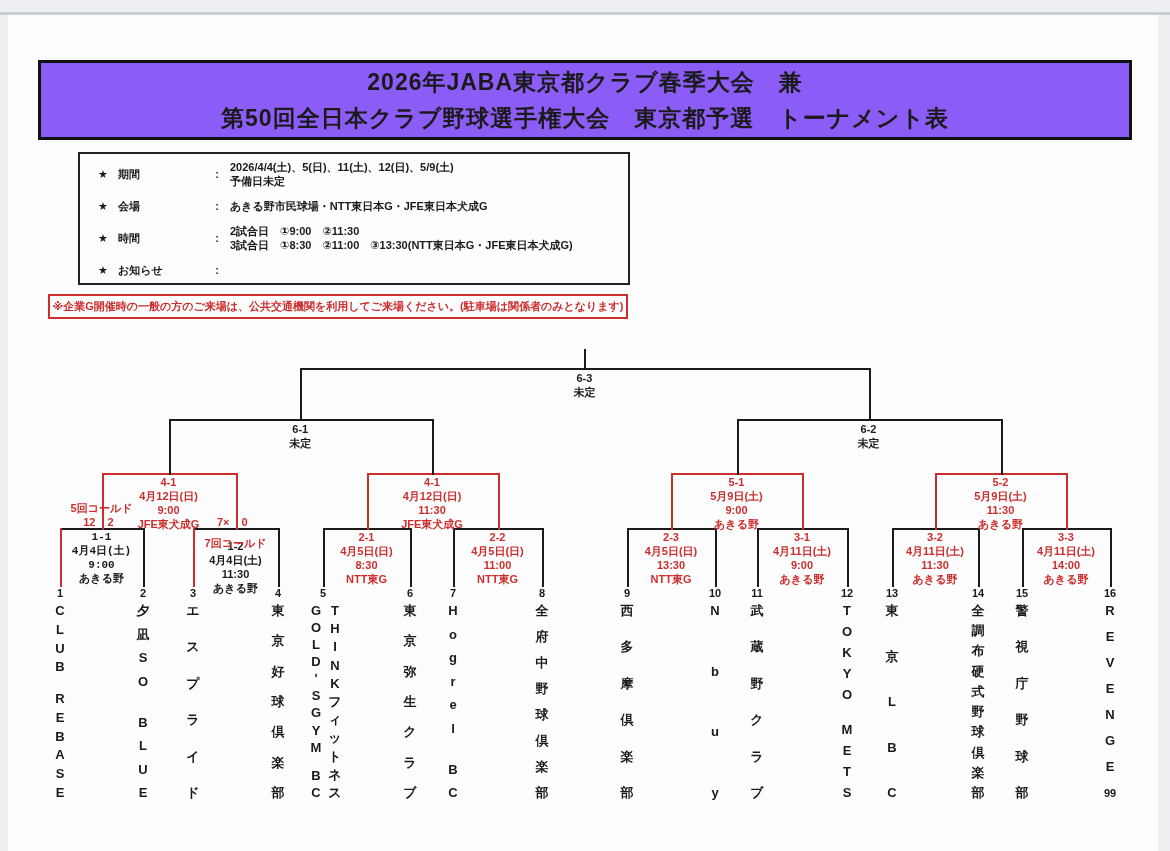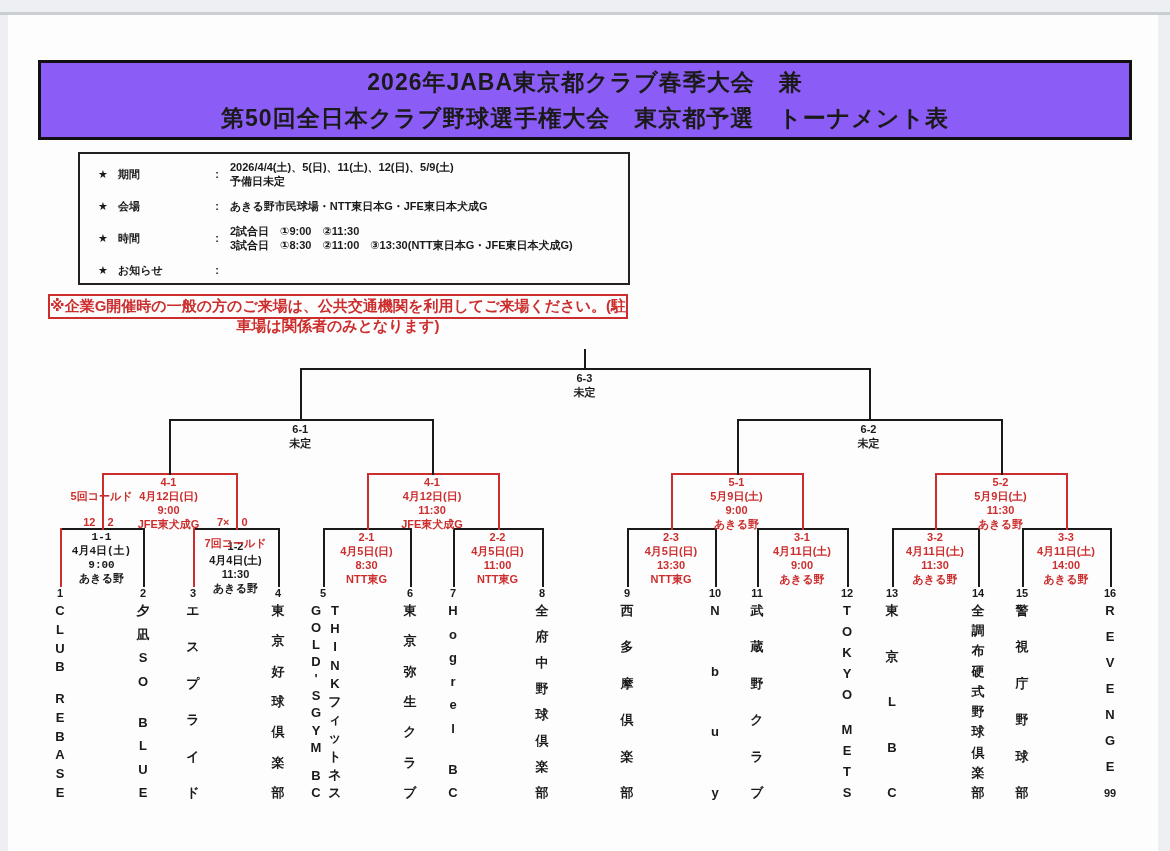--- a/index.html
+++ b/index.html
@@ -22,21 +22,21 @@
     box-sizing:border-box;border:2px solid #222;background:#fdfdfd;
     padding:6px 8px;display:flex;flex-direction:column;justify-content:space-between;
   }
   .info-row{display:grid;grid-template-columns:30px 86px 26px 1fr;align-items:center;
     font-size:11px;line-height:14px;}
   .info-row .star{text-align:center;}
   .info-row .colon{text-align:center;}
   .notice{
     position:absolute;left:48px;top:294px;width:580px;height:25px;
     box-sizing:border-box;border:2px solid #cc2e2e;color:#cc2e2e;
-    font-size:15px;line-height:20px;text-align:center;background:#fdfdfd;
+    font-size:11px;line-height:20px;text-align:center;background:#fdfdfd;
   }
   #bracket{position:absolute;left:0;top:0;width:1170px;height:851px;}
   .bline{position:absolute;}
   .mtext{position:absolute;text-align:center;font-size:11px;line-height:14px;white-space:nowrap;}
   .red{color:#cc2e2e;}
   .blk{color:#1a1a1a;}
   .team-no{position:absolute;font-size:11px;text-align:center;}
   .team-col{position:absolute;display:flex;flex-direction:column;justify-content:space-between;align-items:center;}
   .team-col .ch{font-size:13px;line-height:14px;}
   .team-col .ch.multi{font-size:11px;}
@@ -95,21 +95,21 @@
 <div id="bracket">
     <div class="bline" style="left: 60px; top: 528px; width: 85px; height: 2px; background: rgb(26, 26, 26);"></div>
     <div class="bline" style="left: 60px; top: 528px; width: 2px; height: 59px; background: rgb(204, 46, 46);"></div>
     <div class="bline" style="left: 143px; top: 528px; width: 2px; height: 59px; background: rgb(26, 26, 26);"></div>
     <div class="mtext blk" style="left: 26.5px; top: 530px; width: 150px; font-family: Liberation Mono, monospace;">
       <div>1-1</div>
       <div>4月4日(土)</div>
       <div>9:00</div>
       <div>あきる野</div>
     </div>
-    <div class="score red" style="left: 41.5px; top: 490px; width: 120px; text-align: center;">5回コールド</div>
+    <div class="score red" style="left: 41.5px; top: 502px; width: 120px; text-align: center;">5回コールド</div>
     <div class="score red" style="left: 55.5px; top: 516px; width: 40px; text-align: right;">12</div>
     <div class="score red" style="left: 107.5px; top: 516px; width: 40px; text-align: left;">2</div>
     <div class="bline" style="left: 193px; top: 528px; width: 87px; height: 2px; background: rgb(26, 26, 26);"></div>
     <div class="bline" style="left: 193px; top: 528px; width: 2px; height: 59px; background: rgb(204, 46, 46);"></div>
     <div class="bline" style="left: 278px; top: 528px; width: 2px; height: 59px; background: rgb(26, 26, 26);"></div>
     <div class="mtext blk" style="left: 160.5px; top: 539px; width: 150px;">
       <div>1-2</div>
       <div>4月4日(土)</div>
       <div>11:30</div>
       <div>あきる野</div>

